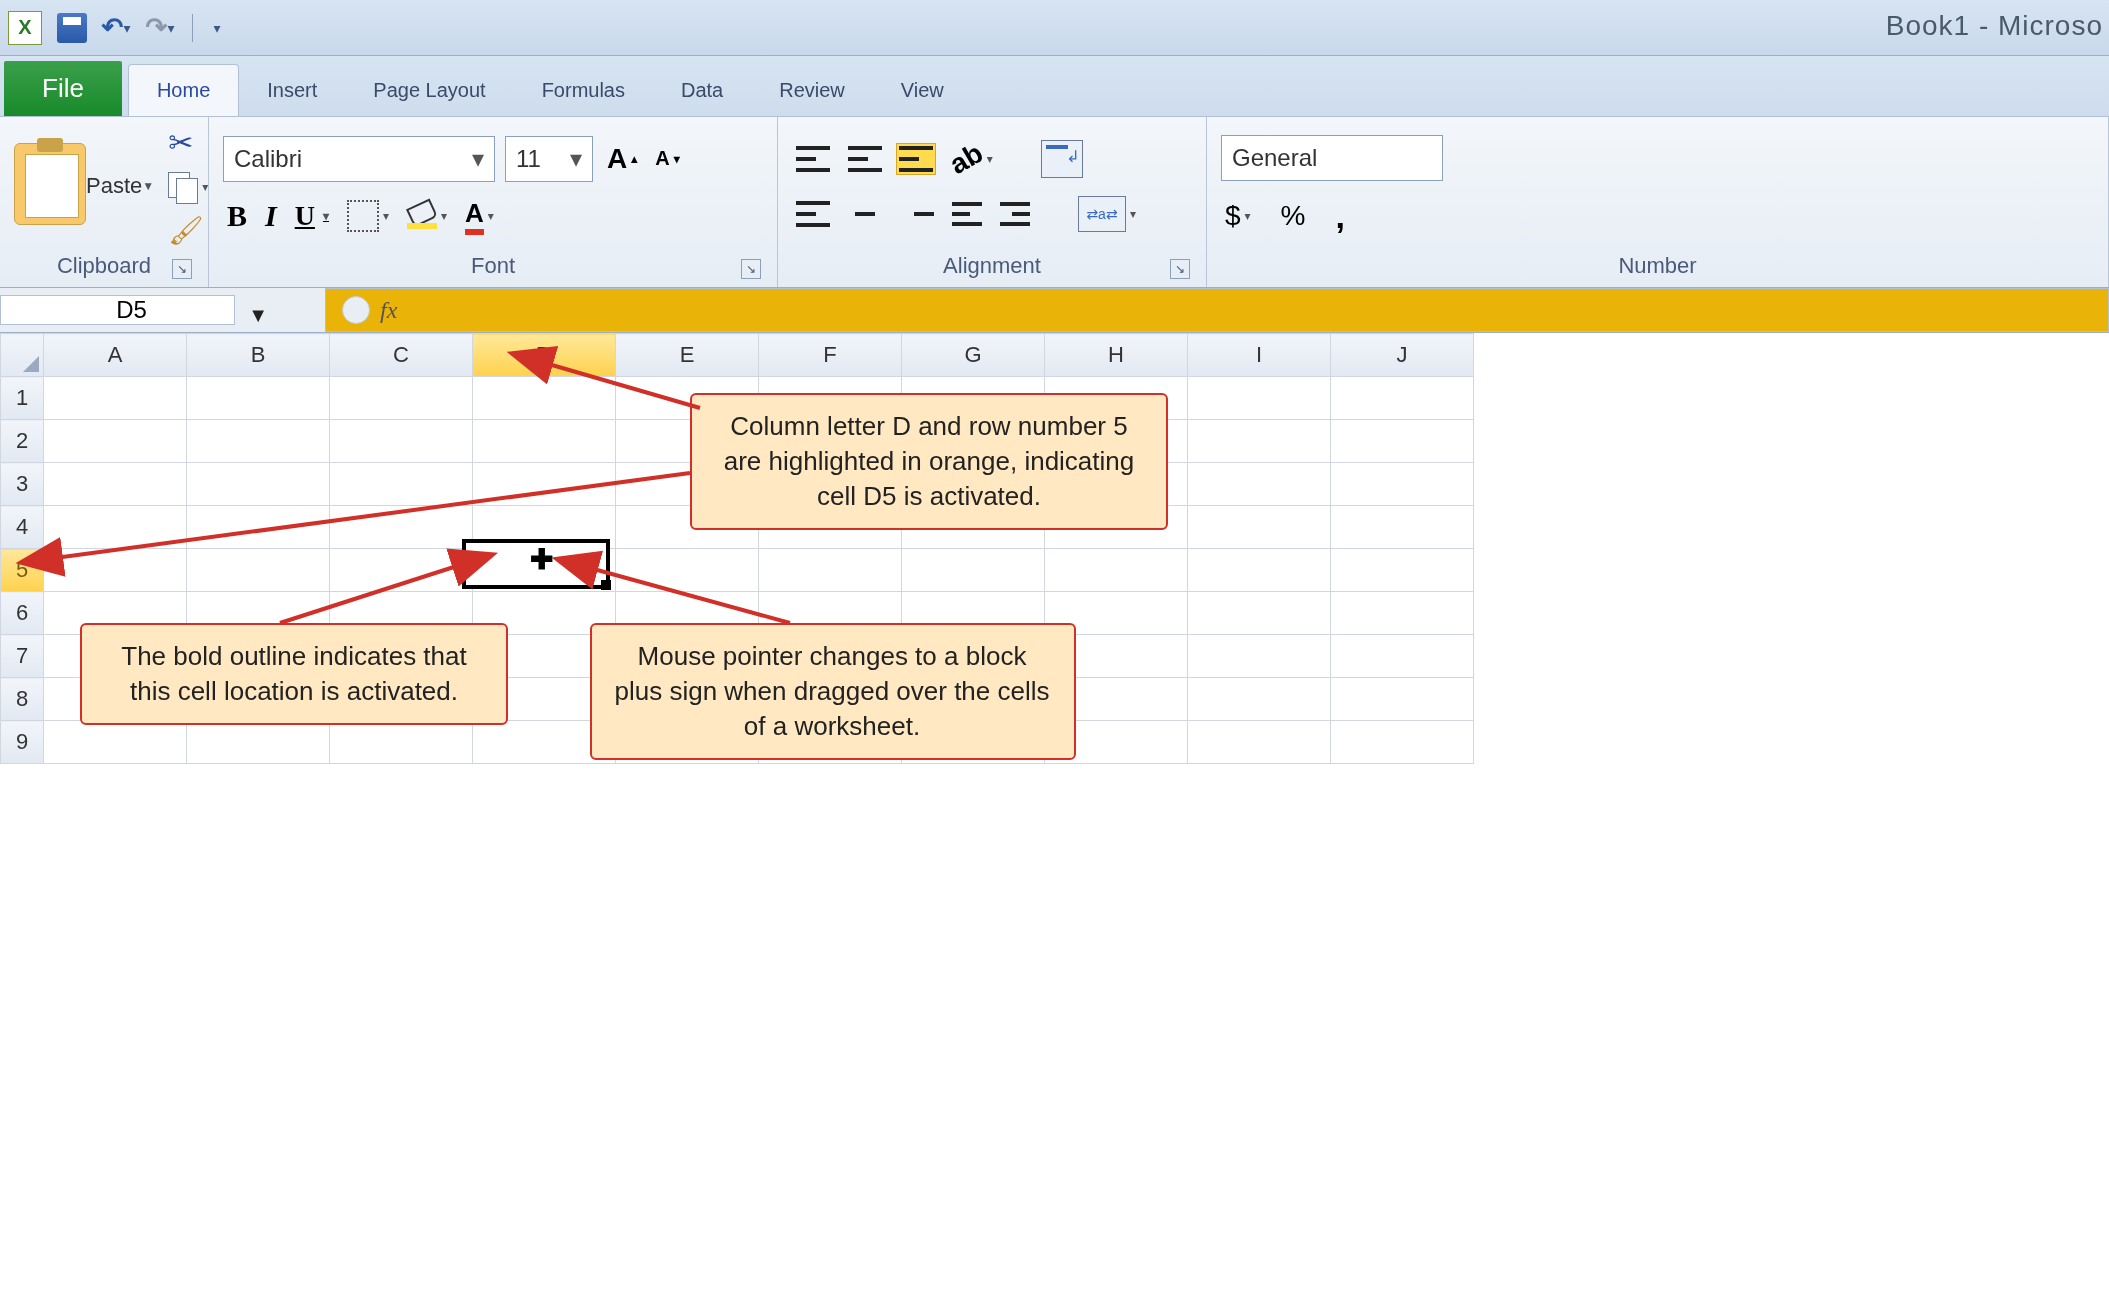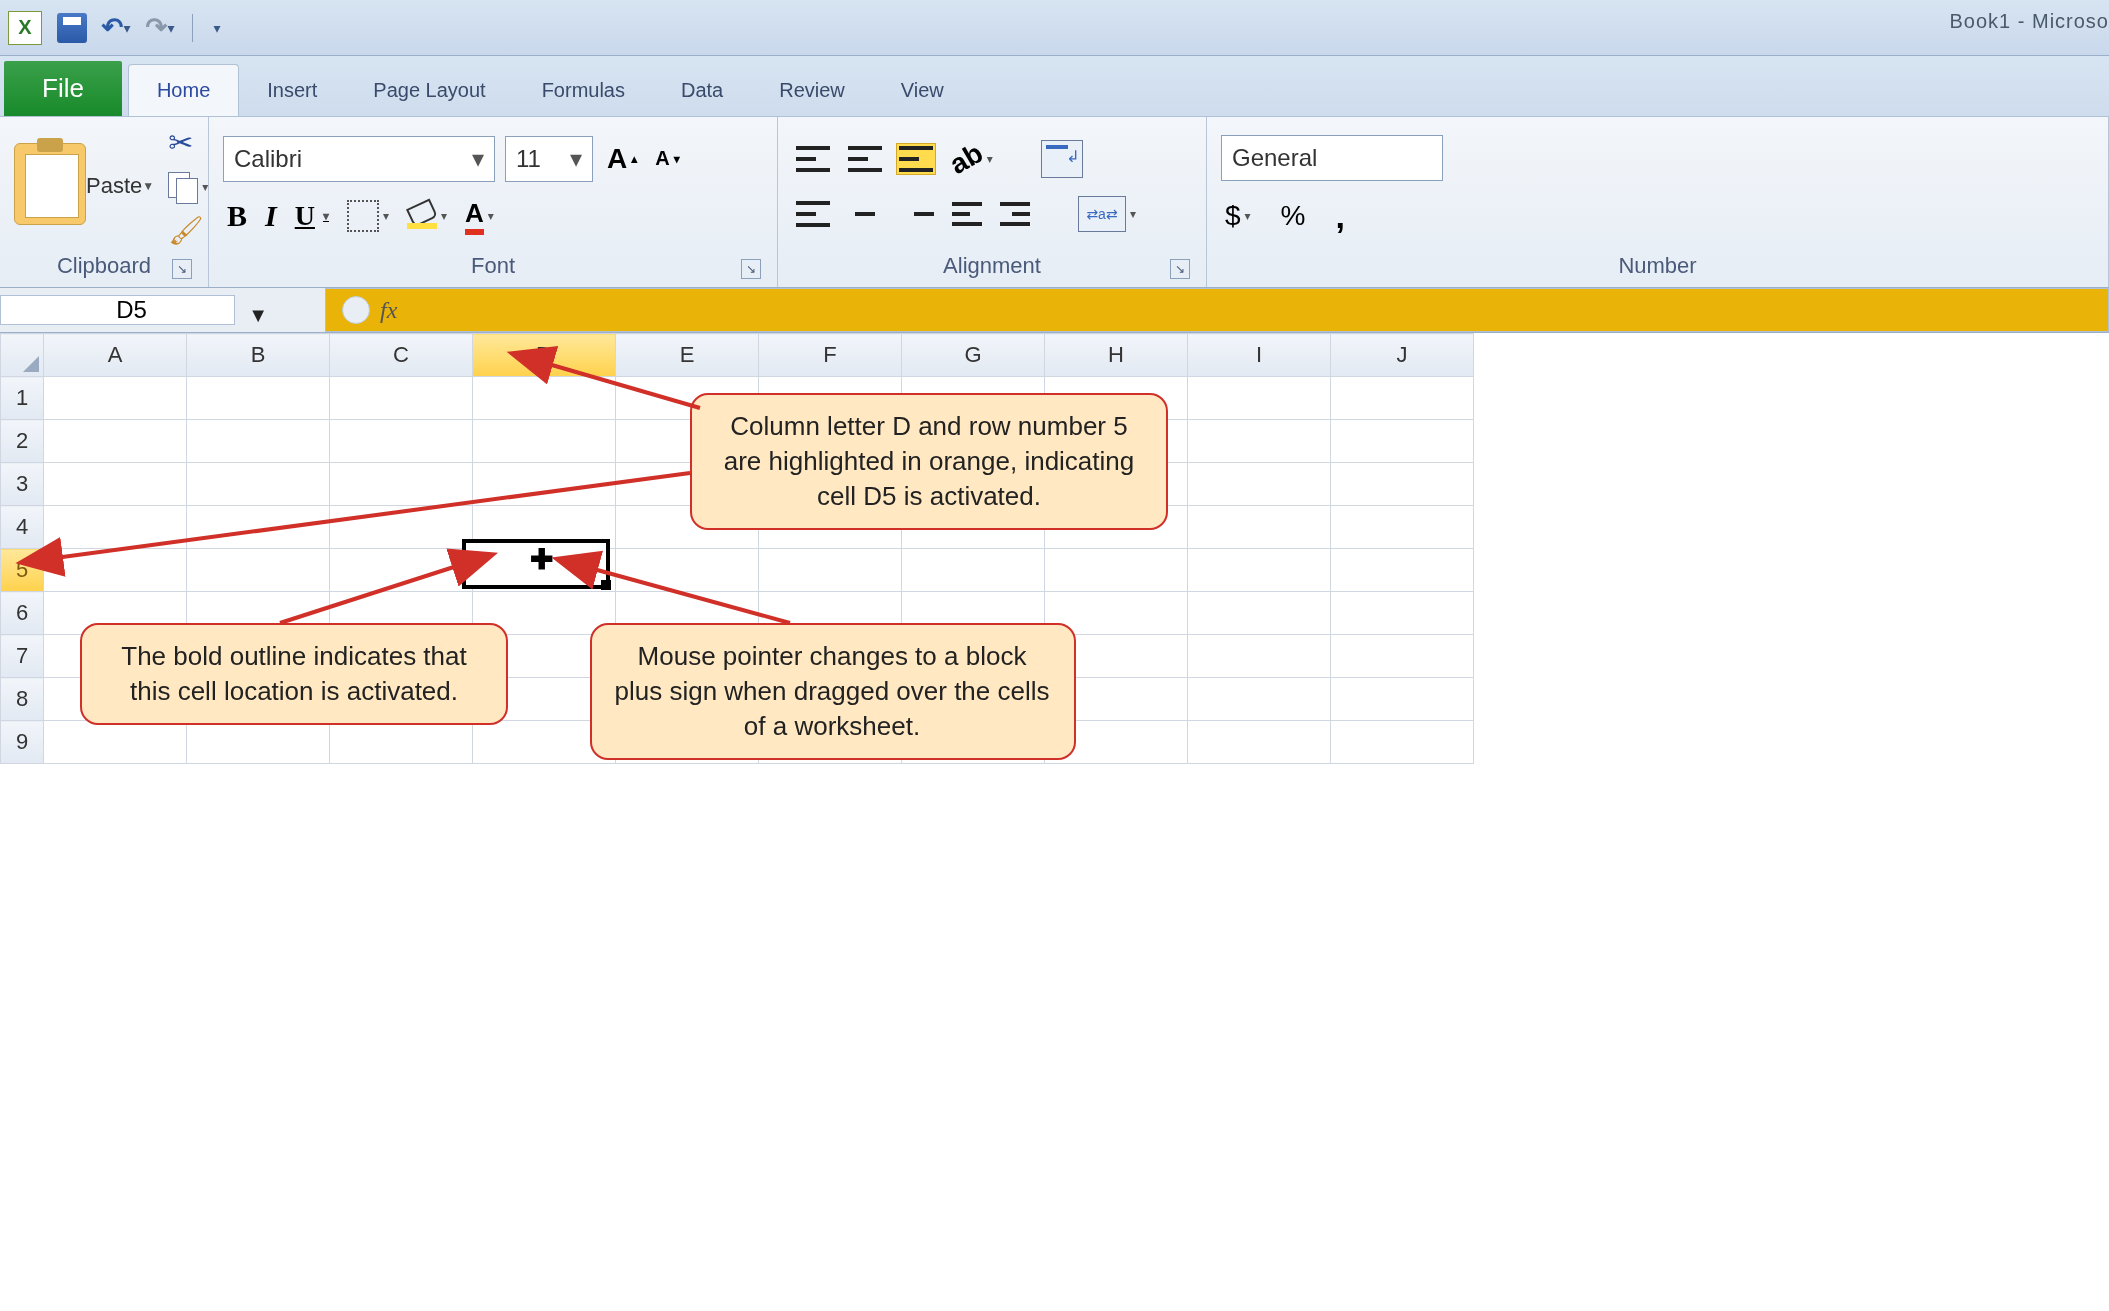--- a/index.html
+++ b/index.html
@@ -6,21 +6,21 @@
   
   .titlebar{height:55px;background:linear-gradient(#d7e4f2,#c9d8eb);display:flex;align-items:center;padding:0 8px;border-bottom:1px solid #9bb0c8;position:relative;}
   .titlebar .app-icon{width:32px;height:32px;background:#fff;border:1px solid #7a9a3b;display:flex;align-items:center;justify-content:center;color:#2a7a2a;font-weight:bold;font-size:20px;margin-right:12px;}
   .qat-btn{width:36px;height:36px;display:flex;align-items:center;justify-content:center;margin-right:8px;}
   .save-icon{width:30px;height:30px;background:linear-gradient(#4a7ac7,#2a5aa7);border-radius:3px;position:relative;}
   .save-icon::after{content:"";position:absolute;top:4px;left:6px;right:6px;height:8px;background:#fff;}
   .undo-icon,.redo-icon{font-size:26px;color:#2a5aa7;font-weight:bold;}
   .redo-icon{color:#8a99aa;}
   .qat-sep{width:1px;height:28px;background:#8aa0bb;margin:0 6px;}
   .qat-drop{font-size:14px;color:#3a5a8a;}
-  .title-text{position:absolute;right:0;top:10px;font-size:20px;color:#4a5a6a;letter-spacing:1px;}
+  .title-text{position:absolute;right:6px;top:10px;font-size:28px;color:#4a5a6a;letter-spacing:1px;}
   
   .tabs{height:60px;background:linear-gradient(#d7e4f2,#cfdced);display:flex;align-items:flex-end;padding-left:4px;border-bottom:1px solid #b0c0d5;}
   .file-tab{background:linear-gradient(#3aa04a,#188a2a);color:#fff;font-size:26px;padding:12px 38px;border-radius:2px 2px 0 0;margin-right:6px;}
   .tab{font-size:20px;color:#3a4a6a;padding:14px 28px;}
   .tab.active{background:#f3f6fa;border:1px solid #b0c0d5;border-bottom:none;border-radius:4px 4px 0 0;color:#2a4aa0;}
   
   .ribbon{background:linear-gradient(#f3f6fa,#e6edf5);display:flex;border-bottom:1px solid #9bb0c8;}
   .group{border-right:1px solid #b8c6d8;padding:6px 14px 2px 14px;display:flex;flex-direction:column;}
   .group-body{flex:1;display:flex;align-items:center;}
   .group-label{text-align:center;color:#4a5a7a;font-size:22px;padding:4px 0 6px 0;position:relative;}
@@ -94,21 +94,21 @@
   .colhdr{width:140px;text-align:center;}
   .corner{width:40px;background:linear-gradient(#f2f5fa,#e2e9f2);position:relative;}
   .corner::after{content:"";position:absolute;right:4px;bottom:4px;width:0;height:0;border-style:solid;border-width:0 0 16px 16px;border-color:transparent transparent #9aaac0 transparent;}
   td.cell{height:40px;}
   th.hl,td.rowhdr.hl{background:linear-gradient(#ffe89a,#ffd24d)!important;color:#7a5a10;}
   
   .active-cell{position:absolute;border:4px solid #000;background:#fff;pointer-events:none;}
   .active-cell .hndl{position:absolute;right:-5px;bottom:-5px;width:10px;height:10px;background:#000;}
   .plus-cursor{position:absolute;font-size:28px;font-weight:bold;color:#000;text-shadow:-2px 0 #fff,2px 0 #fff,0 -2px #fff,0 2px #fff;}
   
-  .callout{position:absolute;background:#ffe8c2;border:2px solid #d03028;border-radius:18px;padding:14px 22px;font-size:26px;color:#222;text-align:center;line-height:1.35;font-family:"Segoe UI",sans-serif;}
+  .callout{position:absolute;background:#ffe8c2;border:2px solid #d03028;border-radius:6px;padding:14px 22px;font-size:26px;color:#222;text-align:center;line-height:1.35;font-family:"Segoe UI",sans-serif;}
   svg.arrows{position:absolute;top:0;left:0;pointer-events:none;}
 </style>
 </head>
 <body>
 
 <div class="titlebar">
   <div class="app-icon">X</div>
   <div class="qat-btn">
       <div class="save-icon"></div>
     </div>

